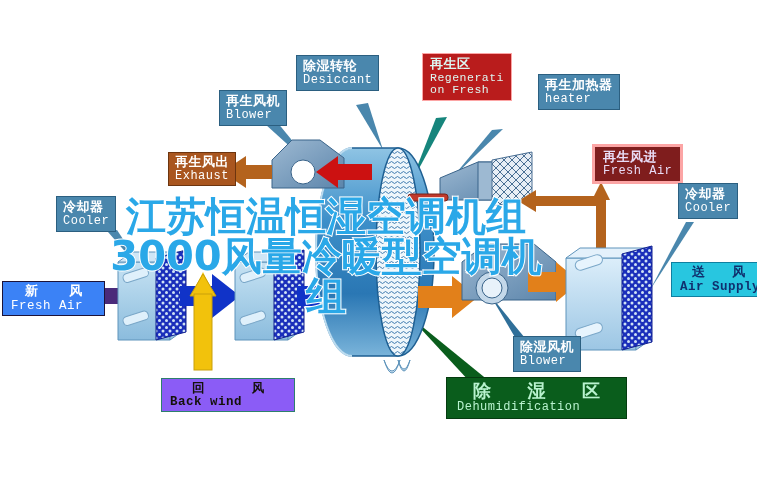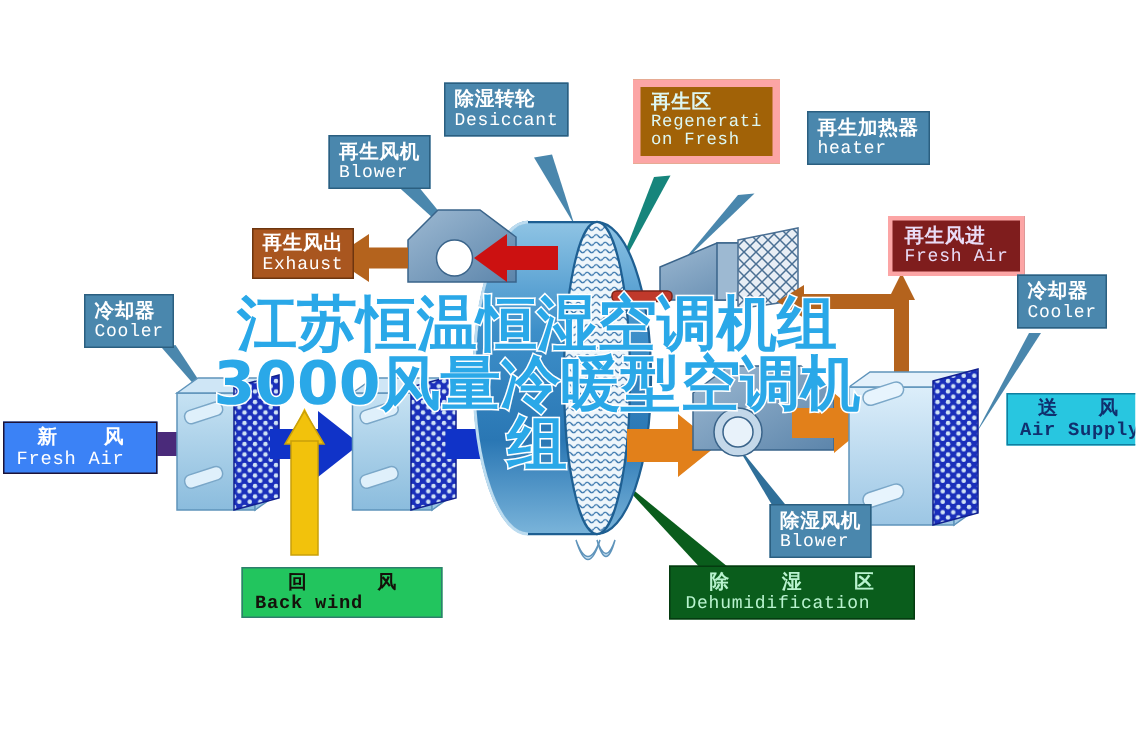--- a/index.html
+++ b/index.html
@@ -13,51 +13,51 @@
        line-height:1.12;white-space:nowrap;z-index:6;}
   .lbl .cn{display:block;font-weight:bold;letter-spacing:.5px;}
   .lbl .en{display:block;font-family:"Liberation Mono","DejaVu Sans Mono",monospace;
            letter-spacing:.5px;}
 
   
   .bluebox{background:#4a87ad;border:1px solid #2b5f80;color:#ffffff;}
   .bluebox .cn{font-size:13px;}
   .bluebox .en{font-size:12px;}
 
-  .tealbox{background:#a16207;border:5px solid #fca5a5;color:#ddf7f2;}
+  .tealbox{background:#b91c1c;border:1px solid #fca5a5;color:#ddf7f2;}
   .tealbox .cn{font-size:13px;}
   .tealbox .en{font-size:11.5px;}
 
   .brownbox{background:#a9561f;border:1px solid #6d350f;color:#ffffff;}
   .brownbox .cn{font-size:13px;}
   .brownbox .en{font-size:12px;font-family:Liberation Mono, monospace;}
 
   .purplebox{background:#3b82f6;border:1px solid #1d1338;color:#ffffff;}
   .purplebox .cn{font-size:13px;letter-spacing:14px;text-indent:14px;}
   .purplebox .en{font-size:12.5px;}
 
   .purplebox2{background:#7f1d1d;border:3px solid #fca5a5;color:#e9dcf6;}
   .purplebox2 .cn{font-size:13px;}
   .purplebox2 .en{font-size:12px;}
 
   .greenbox{background:#0a5d1c;border:1px solid #053b10;color:#b9f3cf;}
-  .greenbox .cn{font-size:13px;letter-spacing:16px;text-indent:16px;}
+  .greenbox .cn{font-size:18px;letter-spacing:16px;text-indent:16px;}
   .greenbox .en{font-size:12px;}
 
   .cyanbox{background:#28c6e0;border:1px solid #0f7fa0;color:#10306e;}
   .cyanbox .cn{font-size:13px;letter-spacing:12px;text-indent:12px;font-weight:bold;}
   .cyanbox .en{font-size:12.5px;font-weight:bold;}
 
-  .yellowbox{background:#22c55e;border:1px solid #2e7f6d;color:#14110a;}
+  .yellowbox{background:#8b5cf6;border:1px solid #2e7f6d;color:#14110a;}
   .yellowbox .cn{font-size:12.5px;letter-spacing:22px;text-indent:22px;}
   .yellowbox .en{font-size:12.5px;font-weight:bold;}
 
   
   #wm{position:absolute;left:0;top:196px;width:652px;z-index:20;
-      text-align:center;pointer-events:none;margin-left:32px;}
+      text-align:center;pointer-events:none;}
   #wm div{font-family:"DejaVu Sans","Liberation Sans",sans-serif;
           font-weight:bold;font-size:40px;line-height:40px;
           color:#2aa8e8;
           -webkit-text-stroke:2px #ffffff;
           paint-order:stroke fill;
           text-shadow:0 0 1px #ffffff;
           letter-spacing:0px;}
 </style>
 </head>
 <body>

